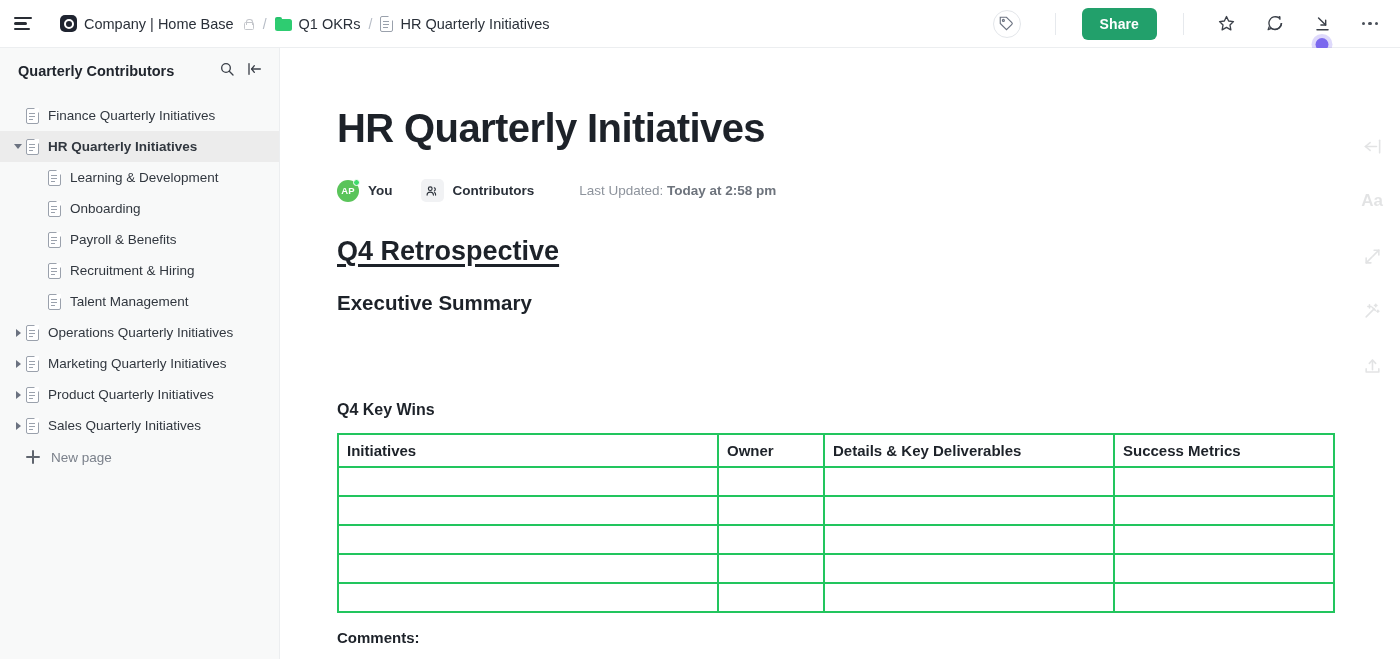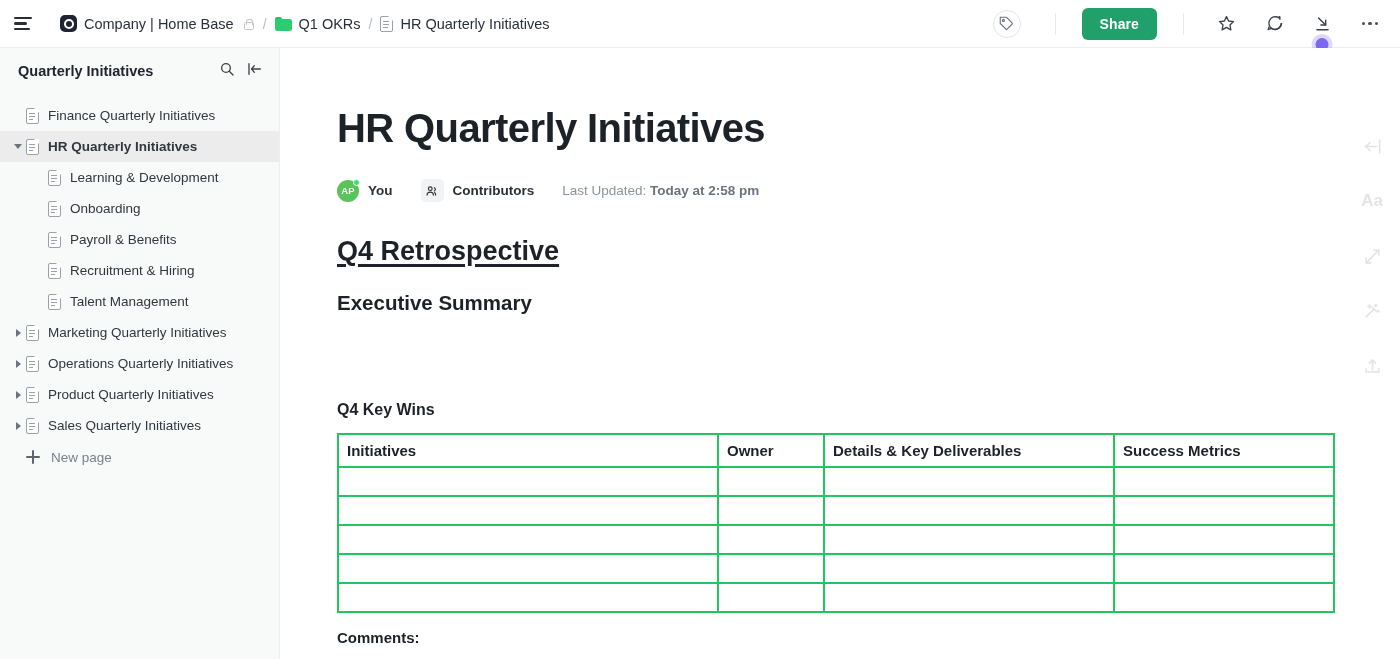--- a/index.html
+++ b/index.html
@@ -106,21 +106,21 @@
   .avatar { width: 22px; height: 22px; border-radius: 50%; background: #5ac45a; color: #fff;
     font-size: 9.5px; font-weight: 700; display:flex; align-items:center; justify-content:center;
     position: relative; letter-spacing: .2px; }
   .avatar .status { position:absolute; right:-1px; top:-1px; width: 7px; height:7px;
     border-radius: 50%; background: #3ddc6b; border: 1.5px solid #fff; }
   .meta .you { margin-left: 9px; font-weight: 700; color: #2a3039; }
   .contrib { display:flex; align-items:center; margin-left: 28px; cursor: pointer; }
   .contrib-ico { width: 23px; height: 23px; border-radius: 5px; background: #f1f2f4;
     display:flex; align-items:center; justify-content:center; }
   .contrib-lbl { margin-left: 9px; font-weight: 700; color: #2a3039; }
-  .updated { margin-left: 28px; color: #8d939c; }
+  .updated { margin-left: 45px; color: #8d939c; }
   .updated b { color: #6d737c; font-weight: 700; }
 
   .h-retro { margin-top: 34px; font-size: 27px; font-weight: 700; color: #1d2229;
     text-decoration: underline; text-underline-offset: 4px; text-decoration-thickness: 2.5px; }
   .h-exec { margin-top: 24px; font-size: 20.5px; font-weight: 700; color: #1d2229; }
   .h-wins { margin-top: 86px; font-size: 16px; font-weight: 700; color: #1d2229; }
 
   table.wins { margin-top: 14px; border-collapse: collapse; width: 996px; table-layout: fixed; }
   table.wins th, table.wins td { border: 2px solid #22c55e; height: 29px; padding: 0 8px; }
   table.wins th { text-align: left; font-size: 15px; font-weight: 700; color: #1d2229; height: 33px; }
@@ -201,21 +201,21 @@
           <i></i>
           <i></i>
           <i></i>
         </span>
     </div>
   </div>
 </div>
 
 <div class="sidebar">
   <div class="sb-head">
-    <span class="sb-title">Quarterly Initiatives</span>
+    <span class="sb-title">Quarterly Contributors</span>
     <span class="sb-head-icons">
       <span>
         <svg width="16" height="16" viewBox="0 0 24 24" fill="none" stroke="#3b4049" stroke-width="2" stroke-linecap="round">
           <circle cx="10.5" cy="10.5" r="6.5"></circle>
             <path d="M15.4 15.4 21 21"></path>
         </svg>
       </span>
       <span>
         <svg width="16" height="16" viewBox="0 0 24 24" fill="none" stroke="#3b4049" stroke-width="2" stroke-linecap="round" stroke-linejoin="round">
           <path d="M3 4v16"></path>
@@ -297,33 +297,33 @@
       <div class="sb-row lvl0">
         <span class="tw">
           <span class="tri-right"></span>
         </span>
         <span class="docicon">
           <span class="sheet"></span>
           <span class="ln ln1"></span>
           <span class="ln ln2"></span>
           <span class="ln ln3"></span>
         </span>
-        <span class="lbl">Marketing Quarterly Initiatives</span>
+        <span class="lbl">Operations Quarterly Initiatives</span>
       </div>
       <div class="sb-row lvl0">
         <span class="tw">
           <span class="tri-right"></span>
         </span>
         <span class="docicon">
           <span class="sheet"></span>
           <span class="ln ln1"></span>
           <span class="ln ln2"></span>
           <span class="ln ln3"></span>
         </span>
-        <span class="lbl">Operations Quarterly Initiatives</span>
+        <span class="lbl">Marketing Quarterly Initiatives</span>
       </div>
       <div class="sb-row lvl0">
         <span class="tw">
           <span class="tri-right"></span>
         </span>
         <span class="docicon">
           <span class="sheet"></span>
           <span class="ln ln1"></span>
           <span class="ln ln2"></span>
           <span class="ln ln3"></span>

